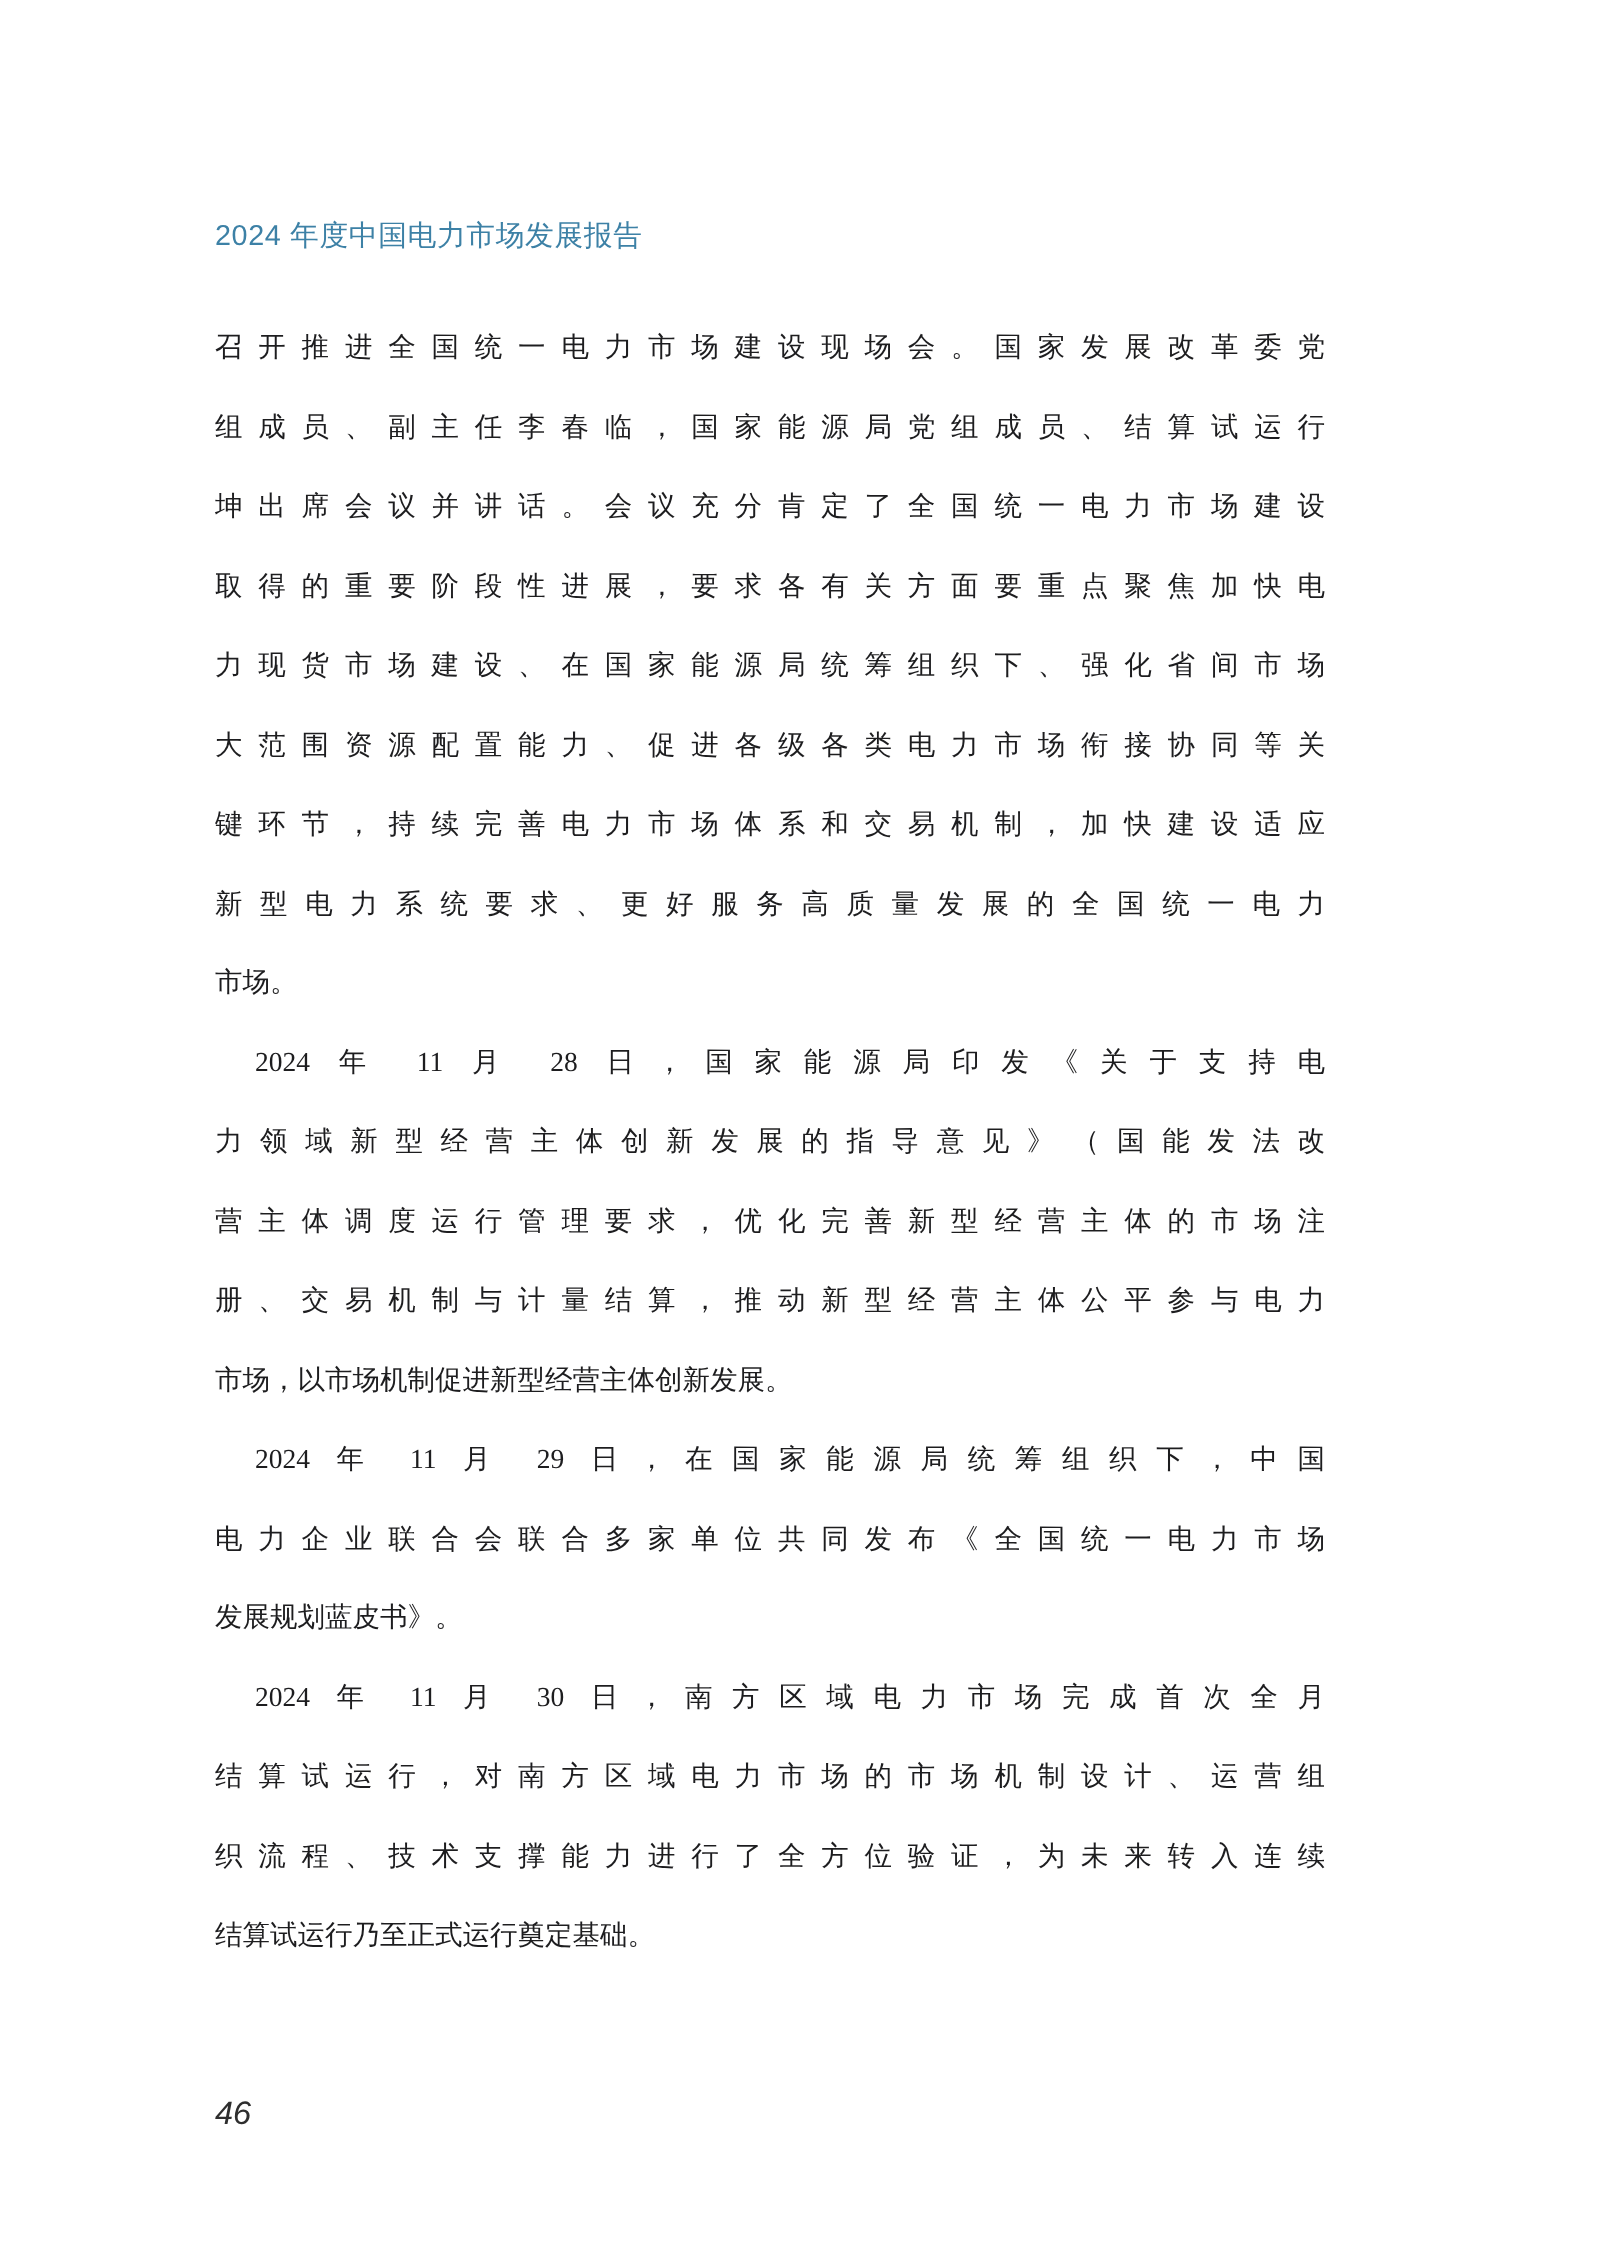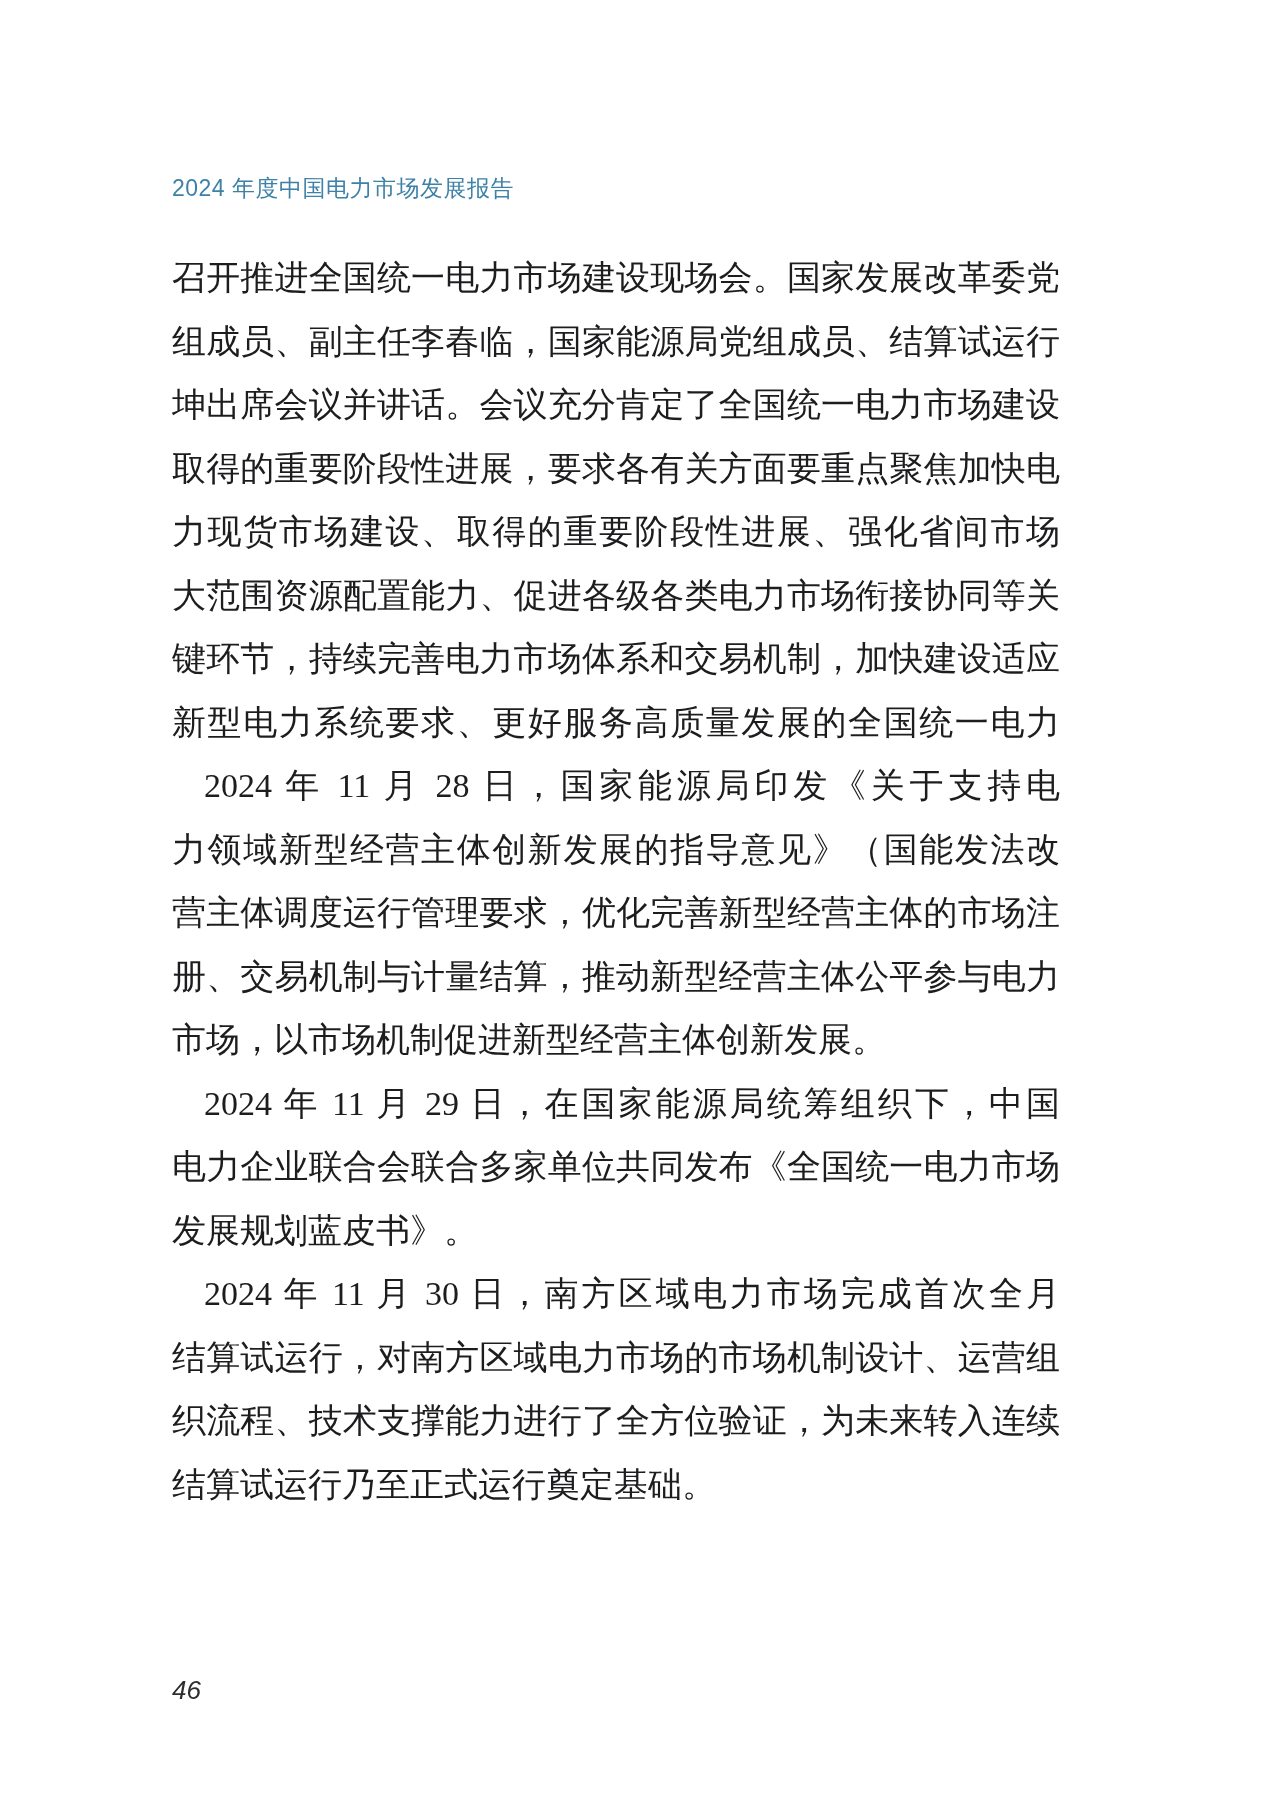--- a/index.html
+++ b/index.html
@@ -25,21 +25,21 @@
     line-height: 27px;
     letter-spacing: 0.5px;
     font-weight: 500;
     margin-top: 24px;
   }
   .body-text {
     position: absolute;
     left: 172px;
     top: 246px;
     width: 888px;
-    font-size: 34px;
+    font-size: 22px;
     line-height: 63.5px;
   }
   .line {
     text-align: justify;
     text-align-last: justify;
     white-space: nowrap-none; 
     height: 63.5px;
     overflow: visible;
   }
   .line.last {
@@ -63,24 +63,25 @@
 
 <div class="page">
 
   <div class="page-header" style="color: rgb(61, 129, 166);">2024 年度中国电力市场发展报告</div>
 
   <div class="body-text" style="color: rgb(29, 29, 31);">
       <div class="line">召开推进全国统一电力市场建设现场会。国家发展改革委党</div>
       <div class="line">组成员、副主任李春临，国家能源局党组成员、结算试运行</div>
       <div class="line">坤出席会议并讲话。会议充分肯定了全国统一电力市场建设</div>
       <div class="line">取得的重要阶段性进展，要求各有关方面要重点聚焦加快电</div>
-      <div class="line">力现货市场建设、取得的重要阶段性进展、强化省间市场</div>
+      <div class="line">力现货市场建设、在国家能源局统筹组织下、强化省间市场</div>
       <div class="line">大范围资源配置能力、促进各级各类电力市场衔接协同等关</div>
       <div class="line">键环节，持续完善电力市场体系和交易机制，加快建设适应</div>
       <div class="line">新型电力系统要求、更好服务高质量发展的全国统一电力</div>
+      <div class="line last">市场。</div>
       <div class="line indent">2024 年 11 月 28 日，国家能源局印发《关于支持电</div>
       <div class="line">力领域新型经营主体创新发展的指导意见》（国能发法改</div>
       <div class="line">营主体调度运行管理要求，优化完善新型经营主体的市场注</div>
       <div class="line">册、交易机制与计量结算，推动新型经营主体公平参与电力</div>
       <div class="line last">市场，以市场机制促进新型经营主体创新发展。</div>
       <div class="line indent">2024 年 11 月 29 日，在国家能源局统筹组织下，中国</div>
       <div class="line">电力企业联合会联合多家单位共同发布《全国统一电力市场</div>
       <div class="line last">发展规划蓝皮书》。</div>
       <div class="line indent">2024 年 11 月 30 日，南方区域电力市场完成首次全月</div>
       <div class="line">结算试运行，对南方区域电力市场的市场机制设计、运营组</div>

